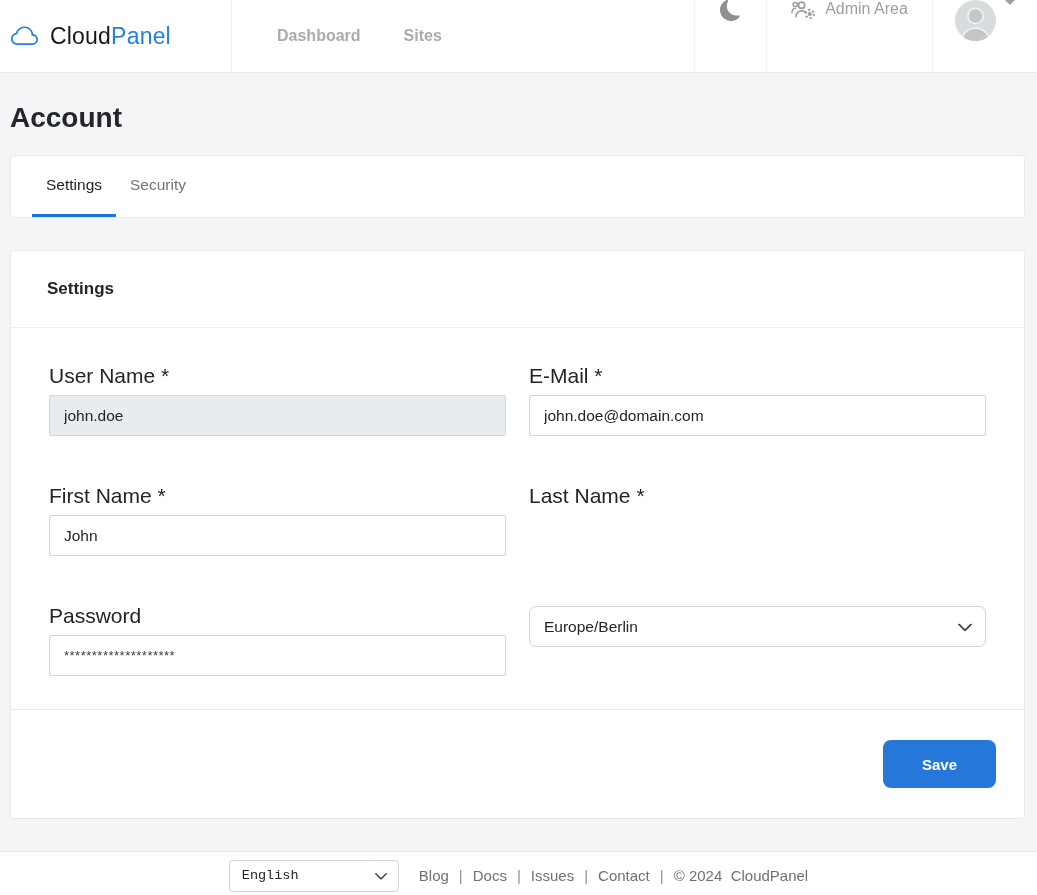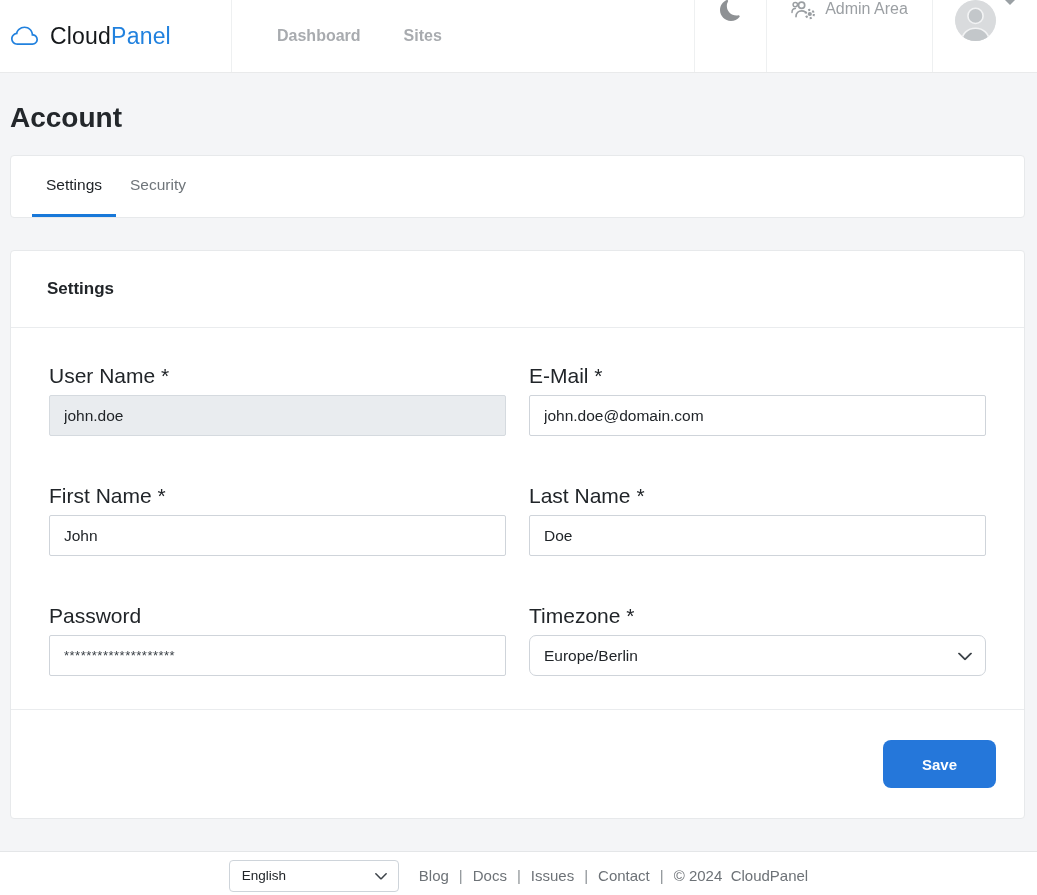--- a/index.html
+++ b/index.html
@@ -115,21 +115,21 @@
   
   .footer {
     height: 48px; background: #fff; border-top: 1px solid #e4e6e8;
     display: flex; align-items: center; justify-content: center; gap: 20px;
   }
   .lang-wrap { position: relative; width: 170px; }
   .lang-select {
     appearance: none; -webkit-appearance: none;
     width: 170px; height: 32px; border: 1px solid #ced4da; border-radius: 4px;
     padding: 0 30px 0 12px; font-size: 13.5px; color: #212529; background: #fff;
-    font-family: Liberation Sans, sans-serif; outline: none; cursor: pointer;
+    font-family: Liberation Mono, monospace; outline: none; cursor: pointer;
   }
   .footer-links { display: flex; align-items: center; font-size: 15px; color: #6d7277; }
   .footer-link { cursor: pointer; }
   .footer-sep { color: #8d9296; margin: 0 10px; }
   .footer-copy { color: #6d7277; white-space: pre; }
 </style>
 </head>
 <body>
 
 <div class="header">
@@ -208,31 +208,29 @@
         </div>
       </div>
 
       <div class="form-row">
         <div class="field">
           <label class="field-label">First Name *</label>
           <input class="text-input" type="text" value="John" style="">
         </div>
         <div class="field">
           <label class="field-label">Last Name *</label>
-          <input class="text-input" type="text" value="Doe" style="">
         </div>
       </div>
 
       <div class="form-row">
         <div class="field">
           <label class="field-label">Password</label>
           <input class="text-input password-input" type="text" value="********************" style="">
         </div>
         <div class="field">
-          <label class="field-label">Timezone *</label>
           <div class="select-wrap">
             <select class="select-input">
               <option>Europe/Berlin</option>
             </select>
             <span class="select-chevron">
               <svg width="14" height="8" viewBox="0 0 14 8" xmlns="http://www.w3.org/2000/svg">
                 <polyline points="1,1 7,7 13,1" fill="none" stroke="#3d4349" stroke-width="1.8" stroke-linecap="round" stroke-linejoin="round"></polyline>
               </svg>
             </span>
           </div>

